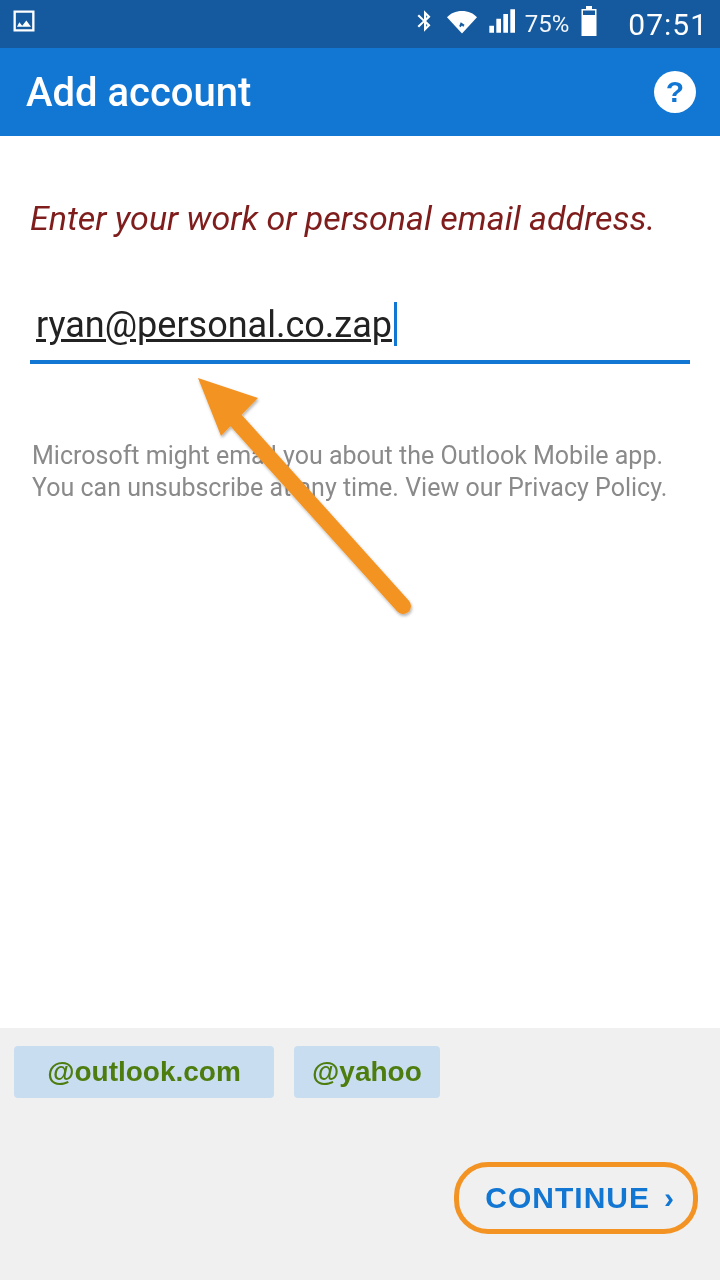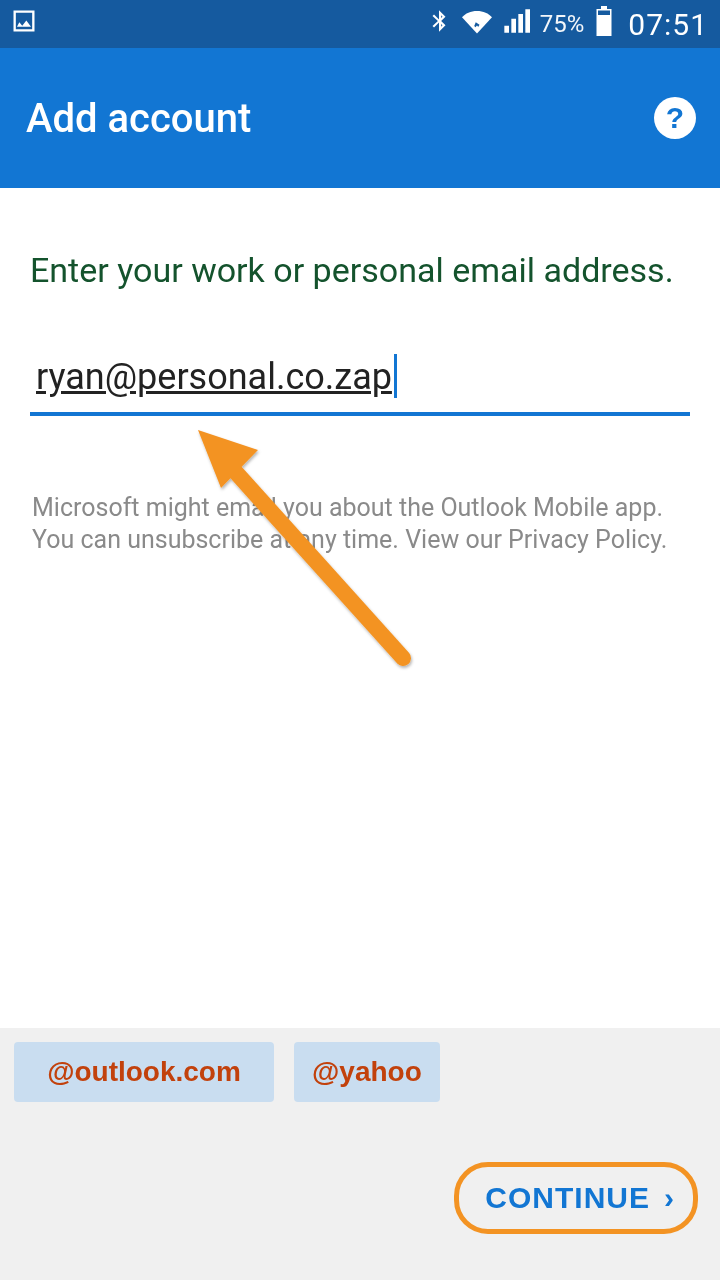--- a/index.html
+++ b/index.html
@@ -11,52 +11,52 @@
     display: flex;
     align-items: center;
     justify-content: space-between;
     padding: 0 12px 0 10px;
     font-size: 28px;
   }
   .status-left { display: flex; align-items: center; gap: 6px; }
   .status-right { display: flex; align-items: center; gap: 10px; }
   .status-right svg { fill: #fff; }
   .battery-pct { font-size: 24px; opacity: 0.95; text-align: right; }
-  .clock { font-size: 30px; letter-spacing: 1px; margin-left: 4px;}
+  .clock { font-size: 30px; letter-spacing: 1px; margin-left: 19px;}
 
   .app-bar {
-    height: 140px;
+    height: 88px;
     background: #1276d3;
     color: #fff;
     display: flex;
     align-items: center;
     justify-content: space-between;
     padding: 0 24px 0 26px;
   }
   .app-title { font-size: 40px; font-weight: 500; }
   .help-btn {
     width: 42px; height: 42px; border-radius: 50%;
     background: #fff; color: #1276d3; display: flex; align-items: center; justify-content: center;
     font-weight: bold; font-size: 30px;
     border: none; cursor: pointer;
   }
 
   .content { padding: 60px 30px 0 30px; position: relative; }
-  .prompt { color: #14532d; font-size: 34px; line-height: 1.35; }
+  .prompt { color: #7f1d1d; font-size: 34px; line-height: 1.35; font-style: italic; }
 
   .email-field { margin-top: 60px; padding: 0 6px 14px 6px; border-bottom: 4px solid #1276d3; display: flex; align-items: flex-end; }
   .email-text { font-size: 36px; color: #222; text-decoration: underline; }
   .cursor { width: 3px; height: 44px; background: #1276d3; margin-left: 2px; display: inline-block; }
 
   .disclaimer { margin-top: 76px; color: #8a8a8a; font-size: 25px; line-height: 1.3; padding: 0 2px; }
 
   .arrow-annot { position: absolute; left: 168px; top: 230px; pointer-events: none; }
 
   .suggestions { position: absolute; left: 0; right: 0; top: 1028px; height: 88px; background: #f0f0f0; display: flex; gap: 20px; padding: 10px 14px; align-items: center; overflow: hidden;}
-  .chip { flex: 0 0 auto; min-width: 260px; height: 60px; background: #c9ddf0; color: #c2410c; font-weight: 700; font-size: 28px; display: flex; align-items: center; justify-content: center; border-radius: 4px; border: none; cursor: pointer; padding: 0 18px;}
+  .chip { flex: 0 0 auto; min-width: 260px; height: 52px; background: #c9ddf0; color: #4d7c0f; font-weight: 700; font-size: 28px; display: flex; align-items: center; justify-content: center; border-radius: 4px; border: none; cursor: pointer; padding: 0 18px;}
   .chip.wide { min-width: 280px; }
   .chip.last { min-width: 140px; }
 
   .bottom-bar { position: absolute; left:0; right:0; top: 1116px; bottom:0; background: #f0f0f0; display: flex; justify-content: flex-end; align-items: center; padding-right: 22px;}
   .continue-btn {
     display: flex; align-items: center; gap: 14px;
     color: #1276d3; font-size: 30px; font-weight: 700; letter-spacing: 1px;
     background: transparent; border: 5px solid #f39323; border-radius: 34px;
     padding: 14px 18px 14px 26px; cursor: pointer;
   }

